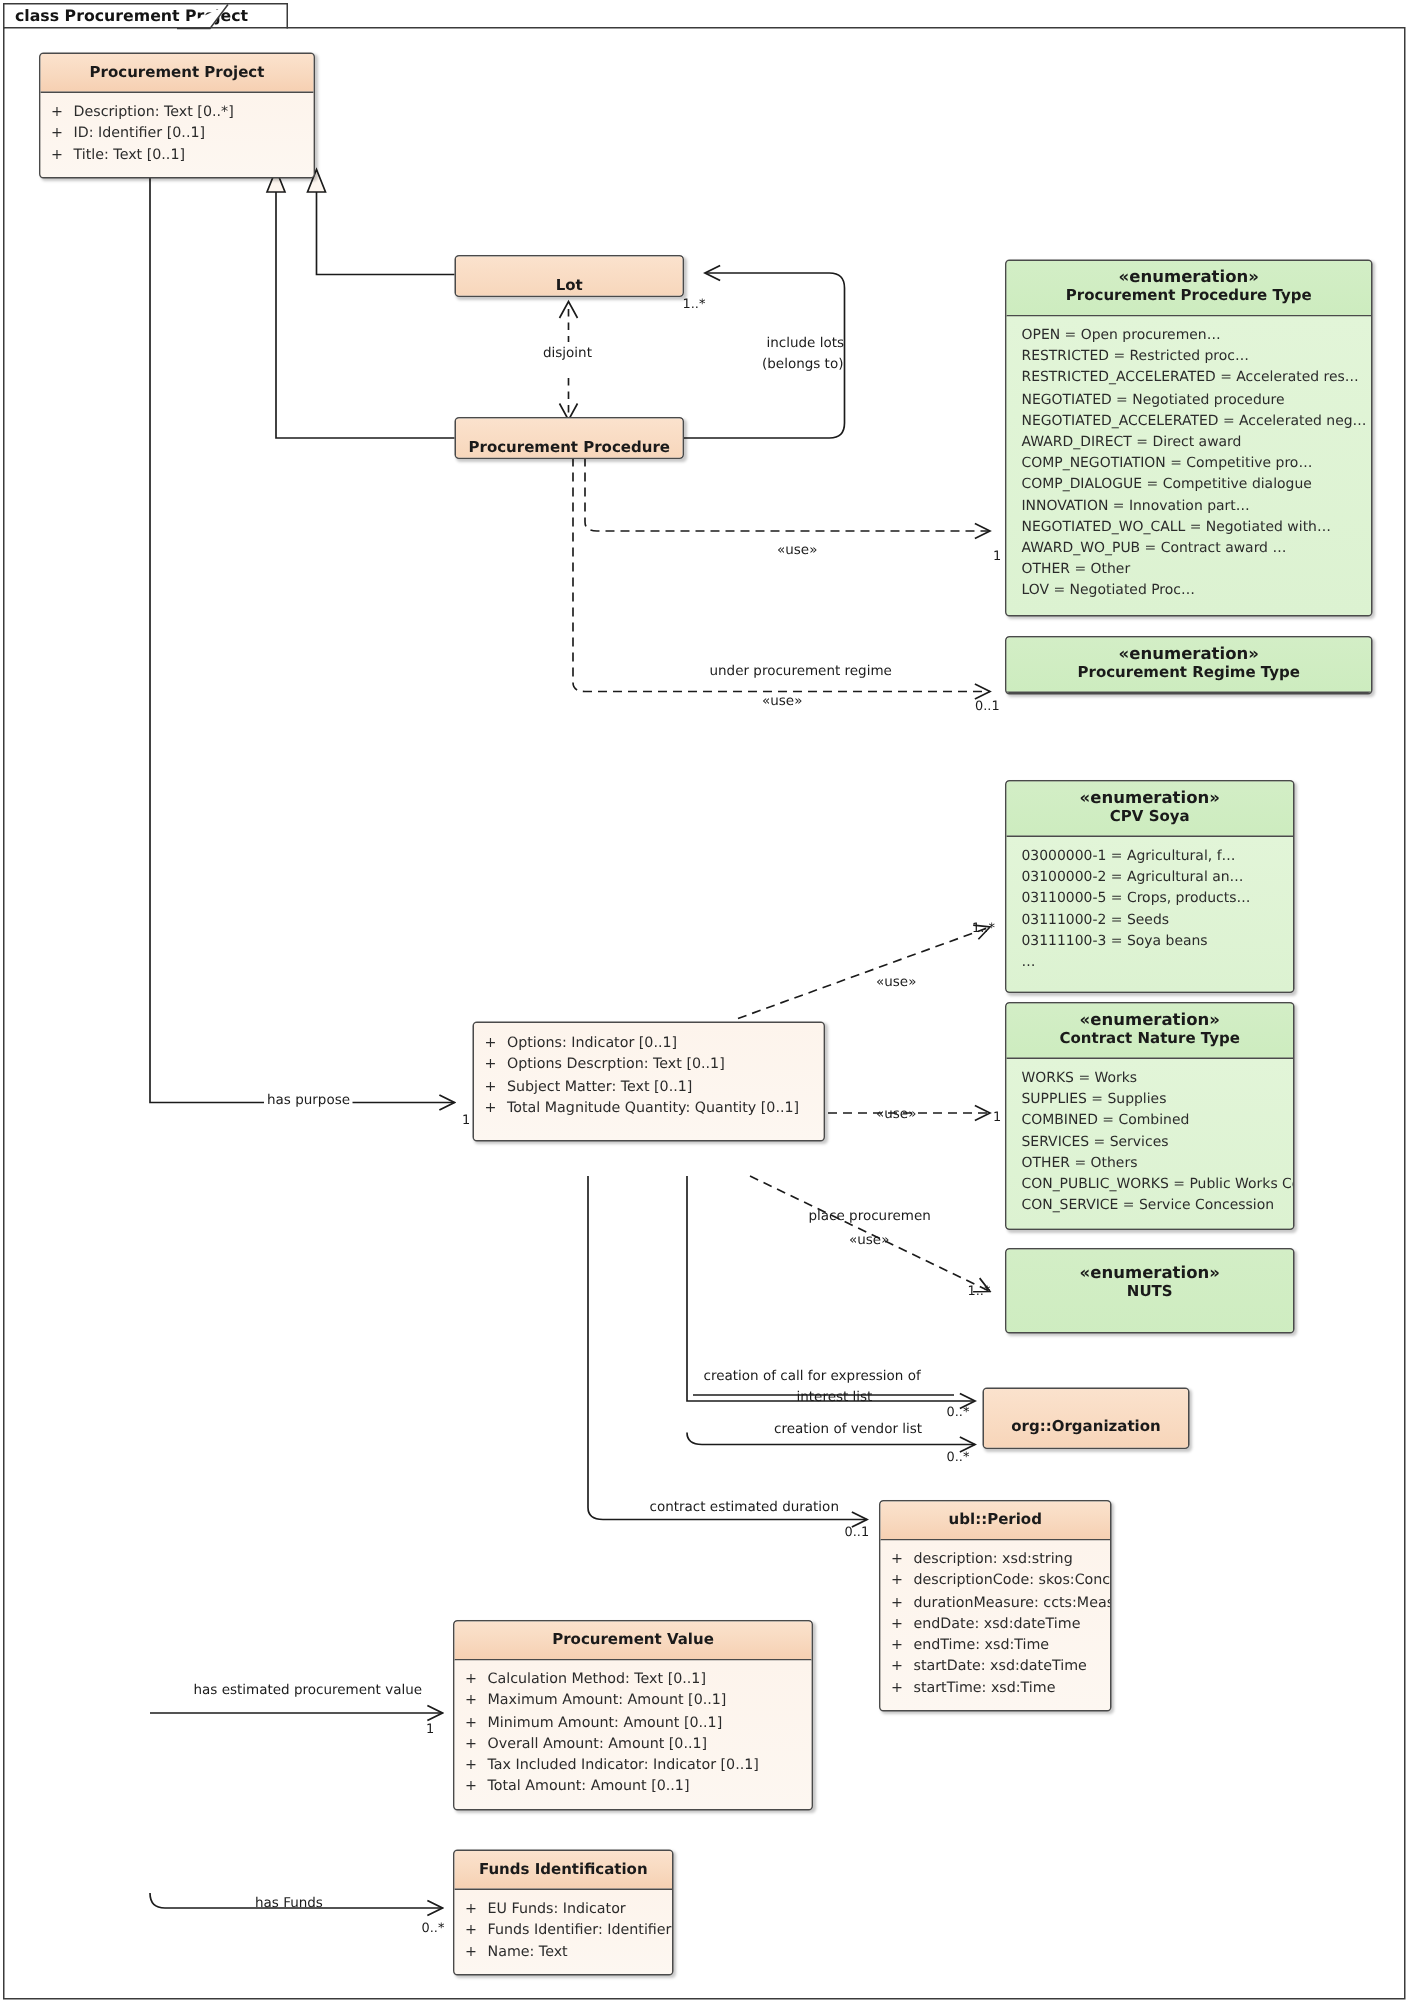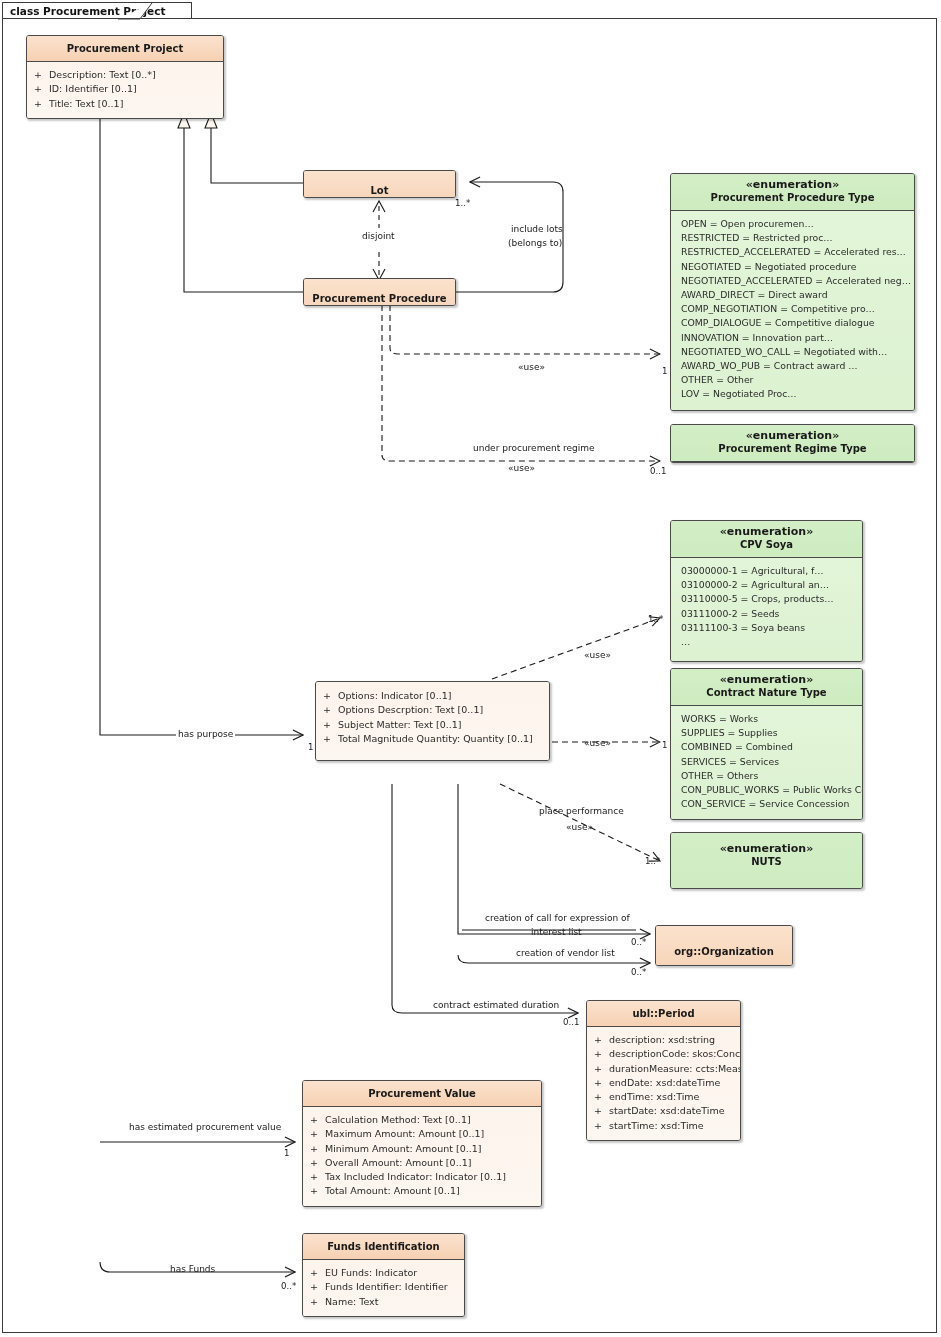--- a/index.html
+++ b/index.html
@@ -257,44 +257,44 @@
   <div class="lbl" style="left:473px;top:443px;">under procurement regime</div>
   <div class="stlbl" style="left:508px;top:463px;">«use»</div>
   <div class="mult" style="left:650px;top:466px;">0..1</div>
 
   <div class="stlbl" style="left:584px;top:650px;">«use»</div>
   <div class="mult" style="left:648px;top:614px;">1..*</div>
 
   <div class="stlbl bg" style="left:584px;top:738px;">«use»</div>
   <div class="mult" style="left:662px;top:740px;">1</div>
 
-  <div class="lbl" style="left:539px;top:806px;">place performance</div>
+  <div class="lbl" style="left:539px;top:806px;">place procuremen</div>
   <div class="stlbl" style="left:566px;top:822px;">«use»</div>
   <div class="mult" style="left:645px;top:856px;">1..*</div>
 
   <div class="lbl bg" style="left:176px;top:729px;">has purpose</div>
   <div class="mult" style="left:308px;top:742px;">1</div>
 
-  <div class="lbl" style="left:469px;top:913px;margin-left:16px;">creation of call for expression of</div>
+  <div class="lbl" style="left:469px;top:913px;">creation of call for expression of</div>
   <div class="lbl" style="left:531px;top:927px;">interest list</div>
   <div class="mult" style="left:631px;top:937px;">0..*</div>
 
   <div class="lbl" style="left:516px;top:948px;">creation of vendor list</div>
   <div class="mult" style="left:631px;top:967px;">0..*</div>
 
   <div class="lbl bg" style="left:431px;top:1000px;">contract estimated duration</div>
   <div class="mult" style="left:563px;top:1017px;">0..1</div>
 
   <div class="lbl" style="left:129px;top:1122px;">has estimated procurement value</div>
   <div class="mult" style="left:284px;top:1148px;">1</div>
 
   <div class="lbl" style="left:170px;top:1264px;">has Funds</div>
   <div class="mult" style="left:281px;top:1281px;">0..*</div>
 
-  <div class="cls" style="left:26px;top:35px;width:198px;">
+  <div class="cls" style="left:26px;top:35px;width:184px;">
     <div class="hdr">Procurement Project</div>
     <div class="body">
       <div class="attr">
         <span class="vis">+</span>
         <span class="txt">Description: Text [0..*]</span>
       </div>
       <div class="attr">
         <span class="vis">+</span>
         <span class="txt">ID: Identifier [0..1]</span>
       </div>
@@ -395,21 +395,21 @@
         <span class="vis">+</span>
         <span class="txt">Tax Included Indicator: Indicator [0..1]</span>
       </div>
       <div class="attr">
         <span class="vis">+</span>
         <span class="txt">Total Amount: Amount [0..1]</span>
       </div>
     </div>
   </div>
 
-  <div class="cls" style="left:302px;top:1233px;width:163px;">
+  <div class="cls" style="left:302px;top:1233px;width:147px;">
     <div class="hdr">Funds Identification</div>
     <div class="body">
       <div class="attr">
         <span class="vis">+</span>
         <span class="txt">EU Funds: Indicator</span>
       </div>
       <div class="attr">
         <span class="vis">+</span>
         <span class="txt">Funds Identifier: Identifier</span>
       </div>

